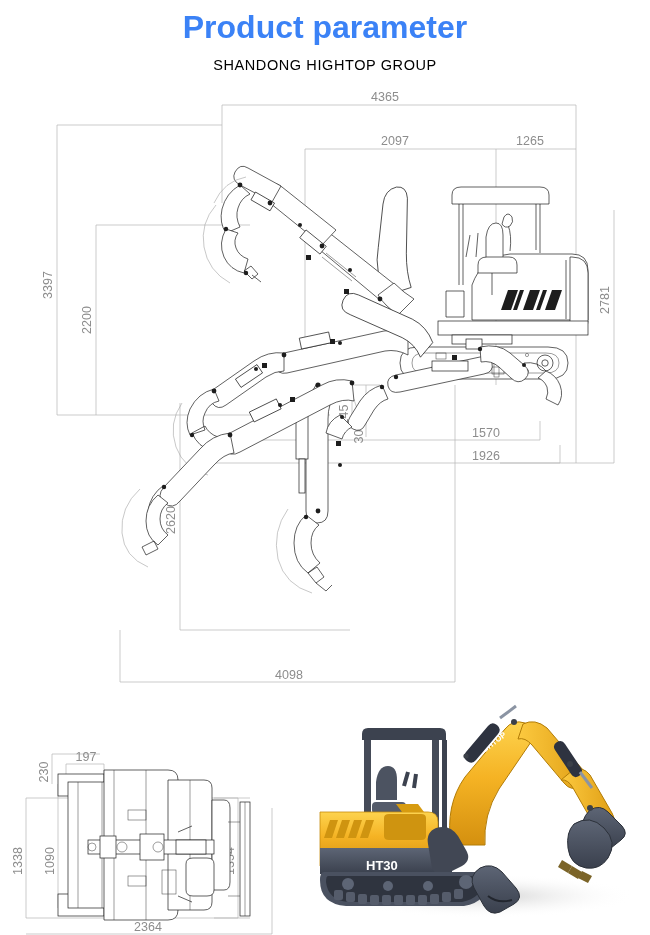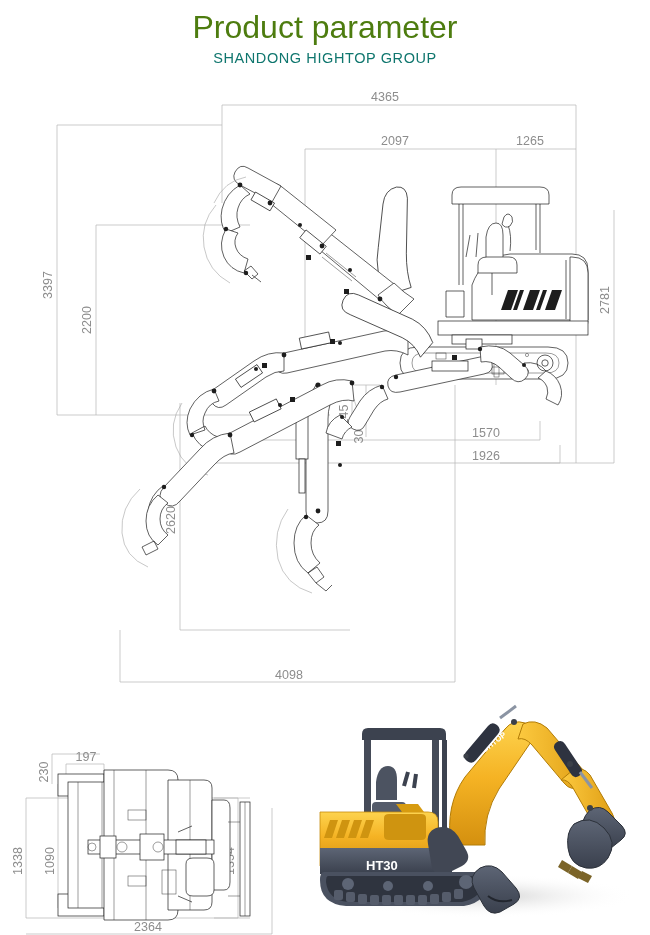--- a/index.html
+++ b/index.html
@@ -6,26 +6,26 @@
   body{
     width:650px;height:935px;background:#ffffff;
     font-family:"Liberation Sans", sans-serif;
     overflow:hidden;position:relative;
   }
   .page{position:relative;width:650px;height:935px;}
 
   
   .header{position:absolute;left:0;top:0;width:650px;text-align:center;}
   .title{
-    font-size:32px;font-weight:normal;color:#4d7c0f;
+    font-size:32px;font-weight:bold;color:#3b82f6;
     letter-spacing:0px;margin-top:8px;line-height:38px;
   }
   .subtitle{
-    font-size:14.5px;color:#0f766e;letter-spacing:0.6px;
-    margin-top:3px;line-height:18px;
+    font-size:14.5px;color:#000000;letter-spacing:0.6px;
+    margin-top:10px;line-height:18px;
   }
 
   
   .svgwrap{position:absolute;left:0;top:0;}
   svg{display:block;}
 
   .dimtext{
     font-family:"Liberation Sans", sans-serif;
     font-size:12.5px;fill:#8d8d8d;
   }

